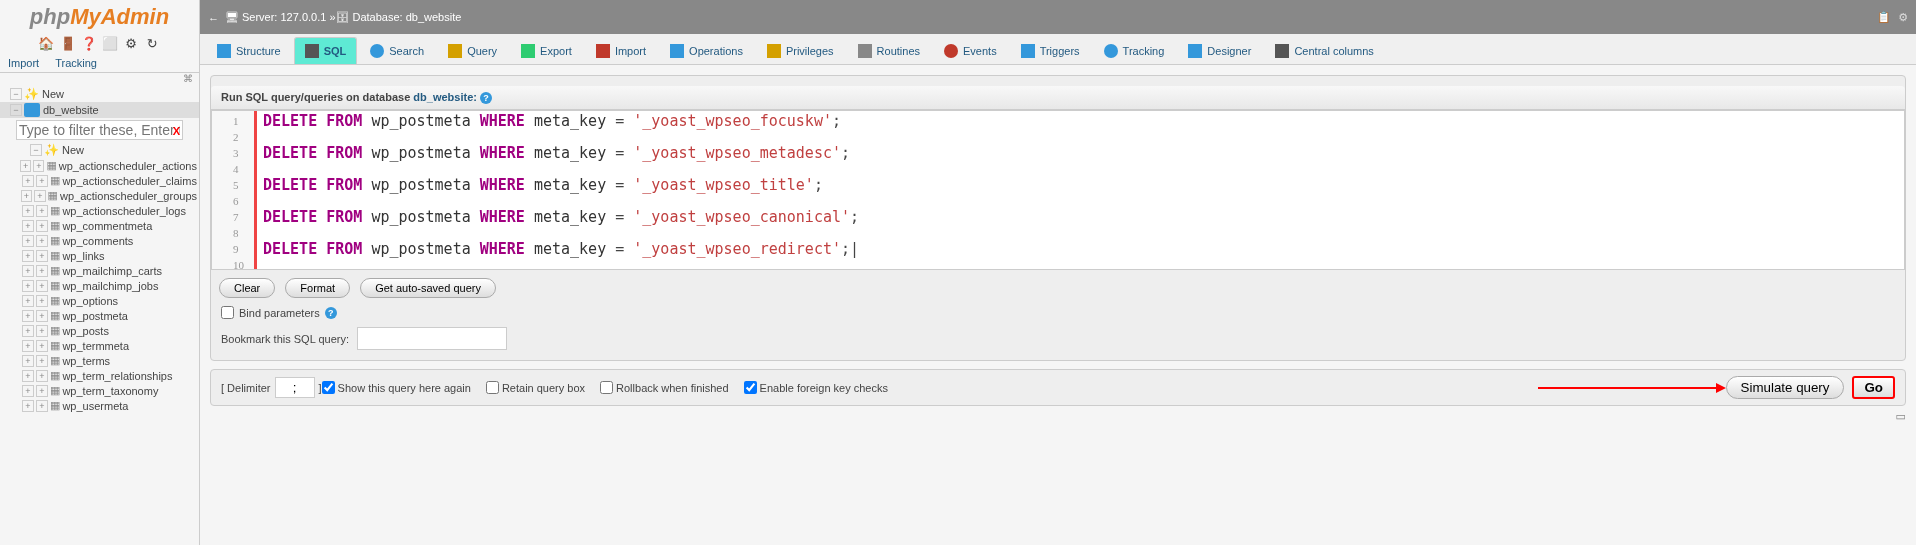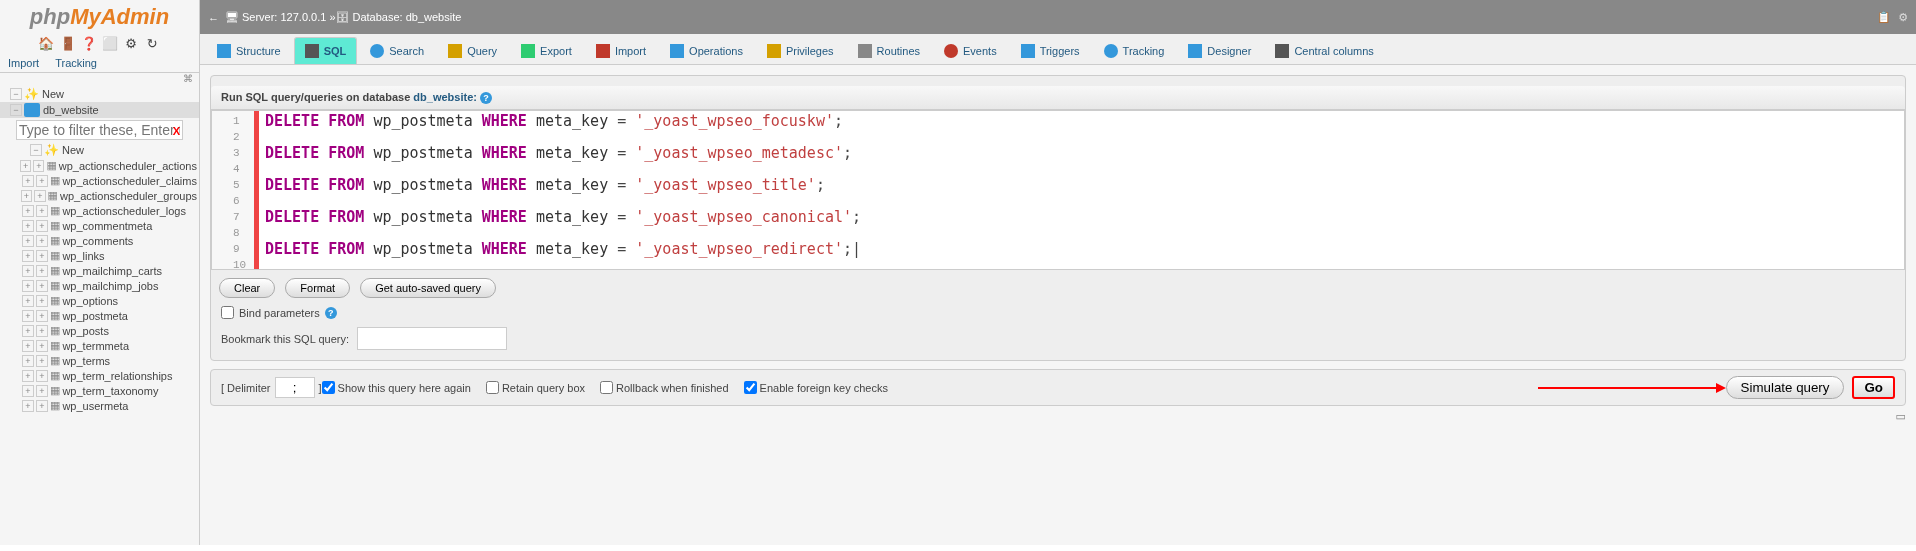--- a/index.html
+++ b/index.html
@@ -32,21 +32,21 @@
 .breadcrumb .icons-right span { margin-left: 4px; cursor: pointer; color: #ddd; }
 .topnav { display: flex; background: #f0f0f0; border-bottom: 1px solid #ccc; padding: 0 6px; }
 .topnav-item { padding: 6px 10px; display: flex; align-items: center; color: #235a81; cursor: pointer; border: 1px solid transparent; border-bottom: none; margin-top: 3px; margin-right: 2px; }
 .topnav-item.active { background: #5eead4; border-color: #ccc; border-radius: 3px 3px 0 0; font-weight: bold; }
 .topnav-item .ico { width: 14px; height: 14px; margin-right: 5px; display: inline-block; }
 .content { flex: 1; padding: 10px; background: #f5f5f5; overflow: auto; }
 .panel { border: 1px solid #ccc; border-radius: 4px; background: #eee; margin-bottom: 8px; }
 .panel-head { background: linear-gradient(#f8f8f8,#e8e8e8); padding: 5px 10px; border-bottom: 1px solid #ccc; font-weight: bold; border-radius: 4px 4px 0 0; margin-top: 10px; }
 .panel-head .db { color: #235a81; }
 .codewrap { display: flex; background: #fff; border: 1px solid #ccc; margin: 0; height: 160px; }
-.gutter { width: 30px; background: #f7f7f7; border-right: 5px solid #ef4444; text-align: right; padding: 2px 21px; color: #999; font-family: Liberation Mono, monospace; font-size: 11px; line-height: 16px; }
+.gutter { width: 30px; background: #f7f7f7; border-right: 3px solid #ef4444; text-align: right; padding: 2px 21px; color: #999; font-family: Liberation Serif, serif; font-size: 11px; line-height: 16px; }
 .code { flex: 1; padding: 2px 6px; font-family: monospace; font-size: 15px; line-height: 16px; white-space: pre; }
 .kw { color: #a00080; font-weight: bold; }
 .tk { color: #333; }
 .str { color: #c04040; }
 .btnrow { padding: 8px; display: flex; align-items: flex-start; gap: 10px; }
 .btn { background: linear-gradient(#fff,#ddd); border: 1px solid #aaa; border-radius: 12px; padding: 3px 14px; cursor: pointer; font-size: 11px; }
 .chk-row { padding: 0 10px 8px; display: flex; align-items: center; gap: 5px; }
 .bookmark-row { padding: 0 10px 10px; display: flex; align-items: center; gap: 8px; }
 .bookmark-row input { border: 1px solid #ccc; padding: 3px; width: 150px; }
 .footer { border: 1px solid #ccc; background: #eee; padding: 6px 10px; display: flex; align-items: center; border-radius: 4px; }

